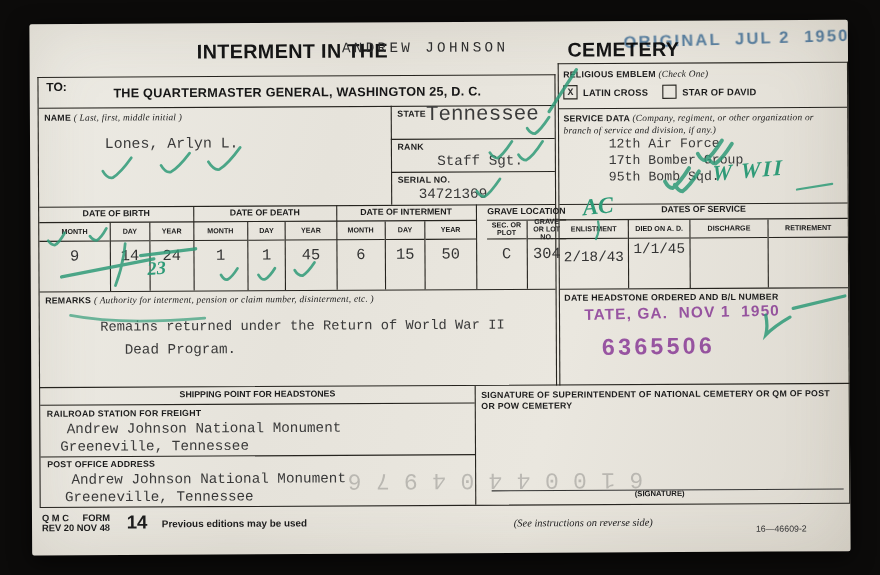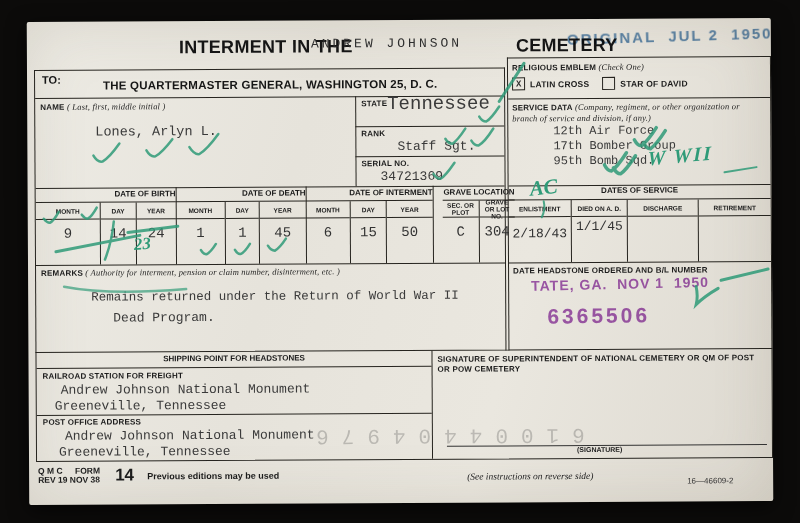--- a/index.html
+++ b/index.html
@@ -15,21 +15,21 @@
   .big{font-weight:bold;font-size:18px;color:#151515;letter-spacing:.3px}
   .typed{font-family:"Liberation Mono","DejaVu Sans Mono",monospace;color:#3a3a3a}
   .hand{font-family:"Liberation Serif",serif;font-style:italic;color:#2f9b78;font-weight:bold}
   .box{position:absolute;border:1.5px solid #26241f;border-bottom:none}
   .hline{position:absolute;border-top:1.5px solid #26241f}
   .vline{position:absolute;border-left:1.5px solid #26241f}
   .cb{width:11px;height:11px;border:1.5px solid #26241f;display:inline-flex;align-items:center;
       justify-content:center;font:bold 9px "Liberation Mono",monospace;color:#2e2e2e;background:transparent}
   .dgroup{position:absolute;top:117px;height:77px;border-right:1.5px solid #26241f}
   .dgroup.last{border-right:none}
-  .dg-title{height:14px;border-bottom:1px solid #26241f;text-align:right;font-weight:bold;
+  .dg-title{height:14px;border-bottom:1px solid #26241f;text-align:center;font-weight:bold;
             font-size:8px;line-height:14px;color:#1c1c1c}
   .dg-cols{display:flex;height:62px}
   .dcol{border-right:1px solid #26241f;display:flex;flex-direction:column}
   .dcol:last-child{border-right:none}
   .dcol-h{height:16px;border-bottom:1px solid #26241f;display:flex;align-items:center;
           justify-content:center;text-align:center;font-weight:bold;font-size:6.5px;
           line-height:7px;color:#1c1c1c;padding:0 1px}
   .dcol-v{text-align:center;padding-top:6px;font-family:"Liberation Mono",monospace;
           font-size:14px;color:#333}
   .stamp-purple{color:#a050b5;font-weight:bold;mix-blend-mode:multiply;opacity:.92}
@@ -212,21 +212,21 @@
     <div class="abs typed" style="left:22px;top:92px;font-size:13px">Greeneville, Tennessee</div>
 
     <div class="abs sig-label" style="left:401px;top:4px;width:326px">SIGNATURE OF SUPERINTENDENT OF NATIONAL CEMETERY OR QM OF POST OR POW CEMETERY</div>
     <div class="hline" style="left:410px;top:95px;width:320px;border-top-width:1px;border-top-color:#333"></div>
     <div class="abs" style="left:540px;top:96px;font-weight:bold;font-size:7px;color:#1c1c1c">(SIGNATURE)</div>
   </div>
 
   <div class="abs" style="left:9px;top:445px;font-weight:bold;font-size:8.5px;color:#1c1c1c;line-height:9px">
     <div><span>Q M C</span>
          <span style="margin-left:10px">FORM</span></div>
-    <div>REV 19 NOV 38</div>
+    <div>REV 20 NOV 48</div>
   </div>
   <div class="abs" style="left:86px;top:444px;font-weight:bold;font-size:17px;color:#1c1c1c">14</div>
   <div class="abs" style="left:118px;top:450px;font-weight:bold;font-size:9px;color:#1c1c1c">Previous editions may be used</div>
   <div class="abs" style="left:438px;top:452px;font-family:'Liberation Serif',serif;font-style:italic;font-size:9.5px;color:#222">(See instructions on reverse side)</div>
   <div class="abs" style="left:658px;top:458px;font-size:8px;color:#333">16—46609-2</div>
   <div class="abs typed" style="left:255px;top:404px;width:320px;text-align:center;font-size:21px;letter-spacing:13px;color:rgba(70,70,70,.28);transform:rotate(180deg)">61004404976</div>
 
   <div class="abs hand" style="left:106px;top:213px;font-size:17px;transform:rotate(-4deg)">23</div>
   <div class="abs hand" style="left:502px;top:156px;font-size:21px;transform:rotate(-6deg)">AC</div>
   <div class="abs hand" style="left:620px;top:126px;font-size:20px;transform:rotate(-5deg) skewX(-6deg);letter-spacing:2px">W WII</div>

